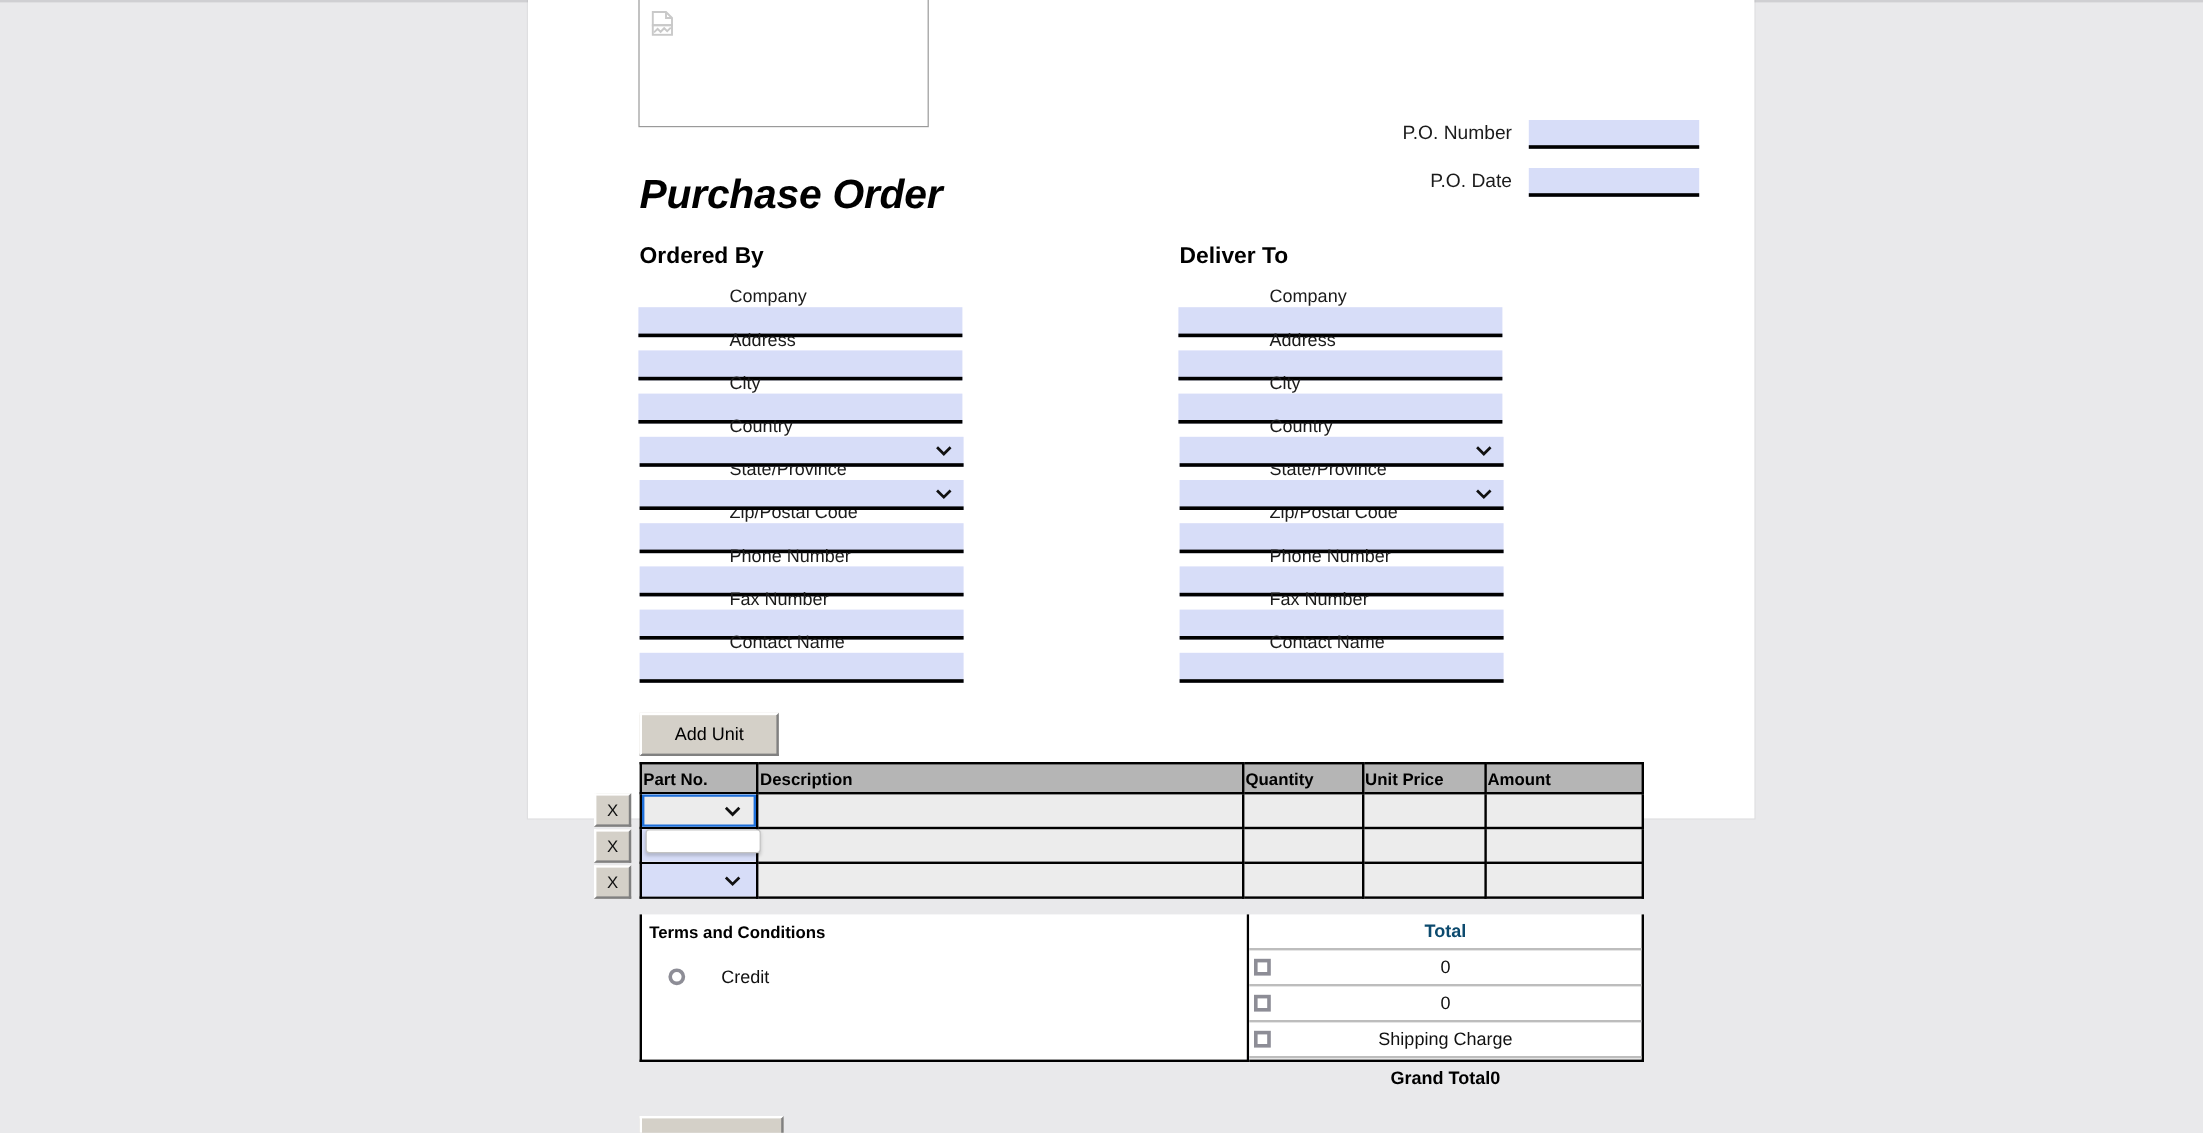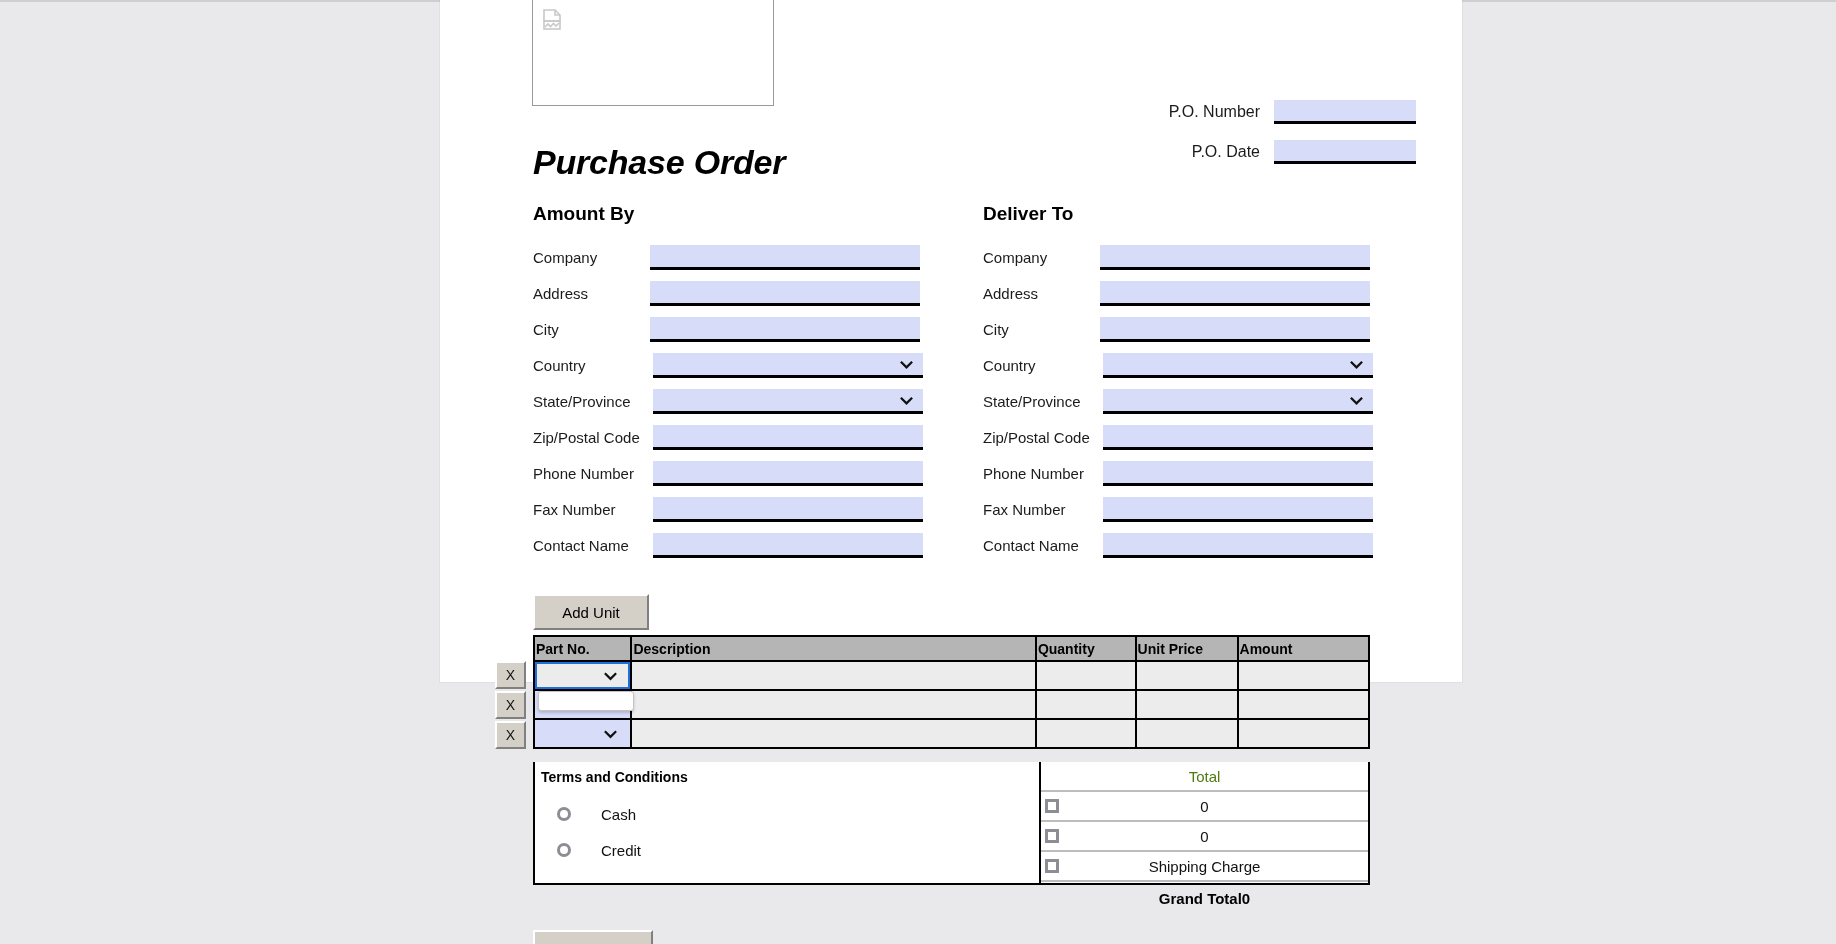--- a/index.html
+++ b/index.html
@@ -73,20 +73,21 @@
   .block { position: absolute; top: 203px; }
   .block.ordered { left: 93px; }
   .block.deliver { left: 543px; }
   .block-head {
     font-size: 19px; font-weight: bold; color: #000;
     margin: 0 0 14px 0;
   }
   .frow {
     display: flex; align-items: center;
     height: 36px;
+    flex-direction: column;
   }
   .flabel {
     font-size: 15px; color: #1b1b1b;
     width: 120px; white-space: nowrap;
   }
   .finput {
     background: #d7ddf8;
     border: none;
     border-bottom: 3px solid #000;
     height: 25px;
@@ -220,21 +221,21 @@
     height: 123px;
   }
   .trow {
     display: flex; align-items: center;
     height: 30px;
     border-bottom: 2px solid #bdbdbd;
     position: relative;
   }
   .trow:last-child { border-bottom: none; }
   .trow.head { justify-content: center; }
-  .trow.head span { font-size: 15px; font-weight: normal; color:#4d7c0f; }
+  .trow.head span { font-size: 15px; font-weight: bold; color:#0c4a6e; }
   .cbox {
     width: 14px; height: 14px;
     border: 3px solid #8d8d96; background: #fff;
     margin-left: 4px; cursor: pointer; flex: 0 0 auto;
   }
   .tval {
     flex: 1; text-align: center; font-size: 15px; color:#111;
     margin-right: 18px;
   }
   .grand {
@@ -278,21 +279,21 @@
         <input class="fld po-fld" type="text" value="" style="">
       </div>
       <div class="po-row" style="left:700px; top:140px;">
         <span class="po-label">P.O. Date</span>
         <input class="fld po-fld" type="text" value="" style="">
       </div>
 
       <div class="title">Purchase Order</div>
 
       <div class="block ordered">
-        <div class="block-head">Amount By</div>
+        <div class="block-head">Ordered By</div>
 
         <div class="frow">
           <span class="flabel">Company</span>
           <input class="finput wide" type="text" value="" style="">
         </div>
         <div class="frow">
           <span class="flabel">Address</span>
           <input class="finput wide" type="text" value="" style="">
         </div>
         <div class="frow">
@@ -457,24 +458,20 @@
           </tbody>
         </table>
       </div>
 
       <div class="bottom-wrap">
 
         <div class="terms">
           <div class="terms-head">Terms and Conditions</div>
           <div class="radio-row">
             <span class="radio"></span>
-            <span class="radio-label">Cash</span>
-          </div>
-          <div class="radio-row">
-            <span class="radio"></span>
             <span class="radio-label">Credit</span>
           </div>
         </div>
 
         <div class="totals">
           <div class="trow head">
             <span>Total</span>
           </div>
           <div class="trow">
             <span class="cbox"></span>

